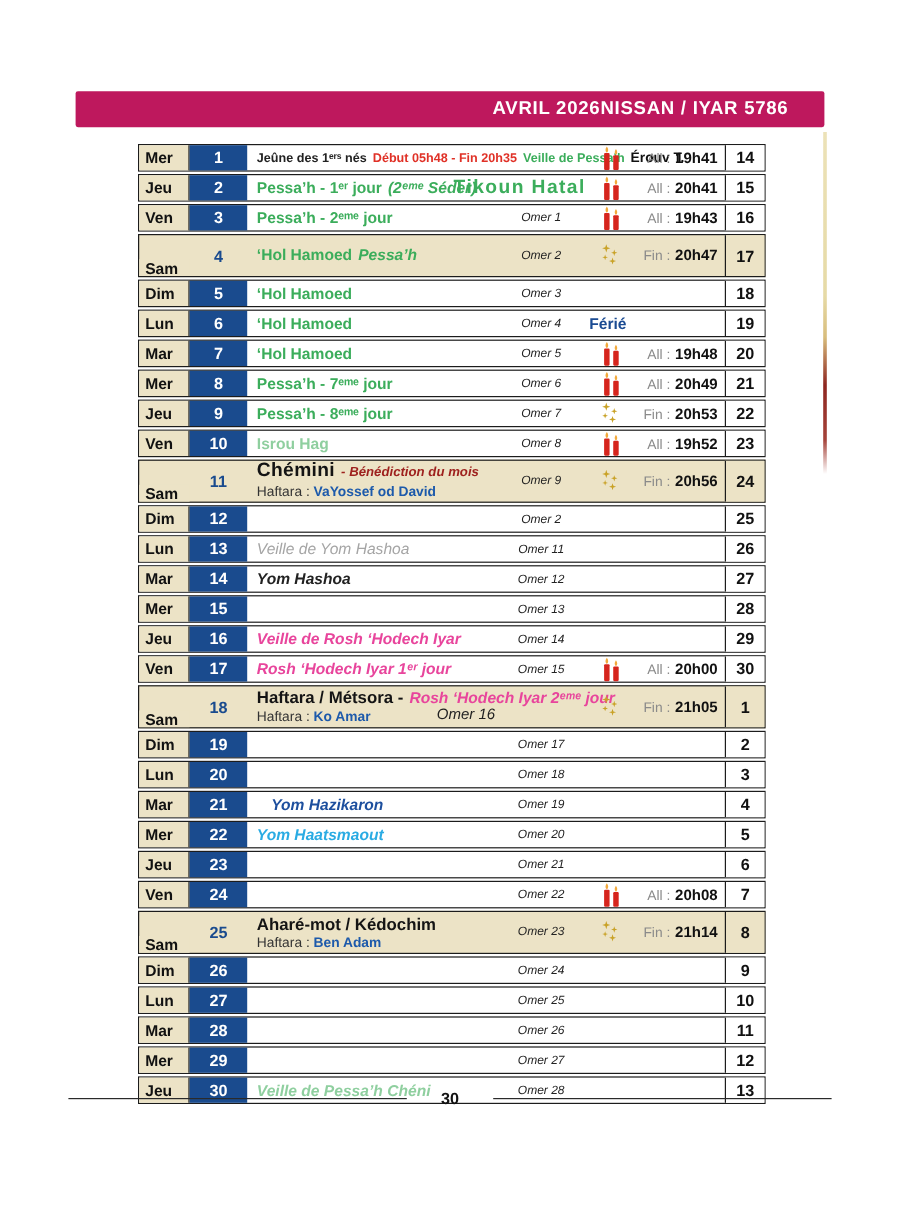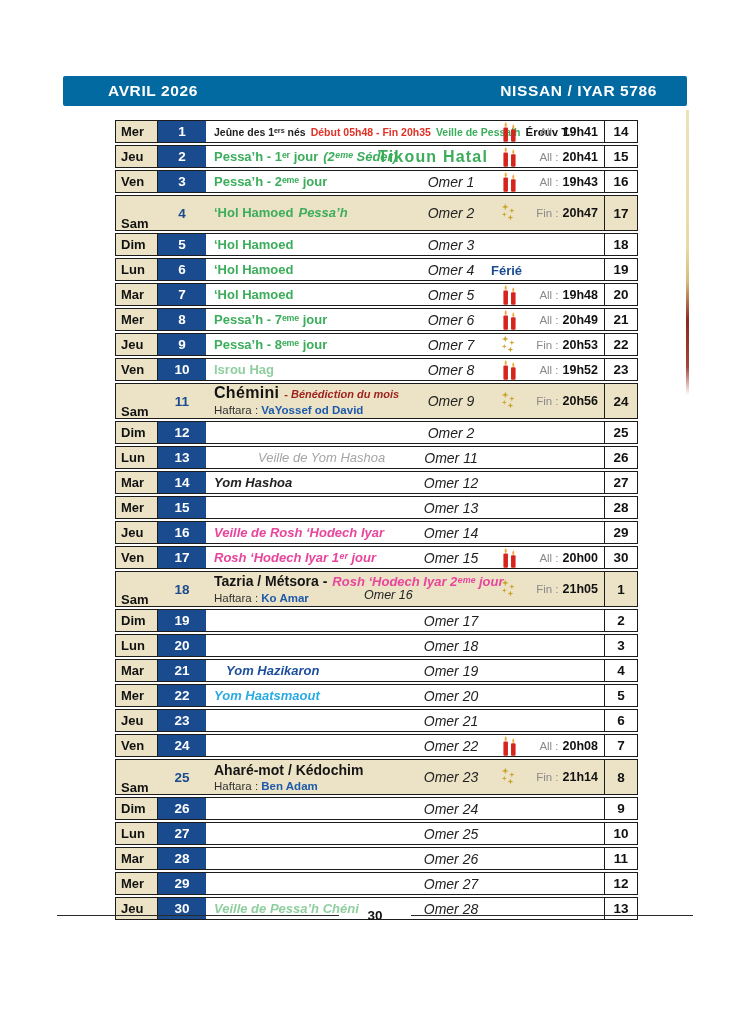--- a/index.html
+++ b/index.html
@@ -1,22 +1,22 @@
 <!DOCTYPE html>
 <html><head>
 <meta charset="utf-8">
 <style>
   * { margin:0; padding:0; box-sizing:border-box; }
   html,body { background:#fff; }
   body { width:750px; height:1024px; position:relative; font-family:"Liberation Sans","DejaVu Sans",sans-serif; color:#1a1a1a; overflow:hidden; }
   .page { position:absolute; inset:0; background:#fff; }
 
   
-  .banner { position:absolute; left:63px; top:76px; width:624px; height:30px; background:#0369a1; border-radius:2px;
-            display:flex; align-items:center; justify-content:space-between; padding:0 30px 0 45px; }
+  .banner { position:absolute; left:63px; top:76px; width:624px; height:30px; background:#be185d; border-radius:2px;
+            display:flex; align-items:center; justify-content:flex-end; padding:0 30px 0 45px; }
   .banner span { color:#fff; font-weight:700; font-size:15.5px; letter-spacing:.6px; }
 
   
   .edge-line { position:absolute; left:686px; top:110px; width:3px; height:285px;
      background:linear-gradient(to bottom,#ece2b8 0%,#e6daa6 48%,#d8bd7c 60%,#8e2620 74%,#a5433a 90%,rgba(165,67,58,0) 100%); }
 
   
   .cal { position:absolute; left:115px; top:120px; width:523px; }
   .row { display:flex; align-items:stretch; height:23px; margin-bottom:2px; border:1.6px solid #1c1c1c; background:#fff; }
   .row.sam { height:36px; background:#ece3c6; }
@@ -39,34 +39,34 @@
   .sm-r  { font-size:10.5px; font-weight:700; color:#e03127; }
   .sm-g  { font-size:10.5px; font-weight:700; color:#3bad5b; }
   .erouv { font-size:11.5px; font-weight:700; color:#111; }
   .g     { font-weight:700; color:#3bad5b; }
   .g-i   { font-weight:700; font-style:italic; color:#3bad5b; }
   .glight   { font-weight:700; color:#8fcf9f; }
   .glight-i { font-style:italic; font-weight:600; color:#8fcf9f; }
   .k-big  { font-size:16px; font-weight:800; color:#141414; letter-spacing:.3px; }
   .dr-i   { font-size:11px; font-weight:700; font-style:italic; color:#9e211e; }
   .k-bold { font-size:14px; font-weight:800; color:#141414; }
-  .gray-i { font-style:italic; color:#a5a5a5; font-weight:500;margin-left:44px; }
+  .gray-i { font-style:italic; color:#a5a5a5; font-weight:500; }
   .k-i    { font-weight:700; font-style:italic; color:#222; }
   .pink-i { font-style:italic; font-weight:600; color:#e8459c; }
   .navy-i { font-weight:800; font-style:italic; color:#1d4f9e;margin-left:12px; }
   .cyan-i { font-weight:800; font-style:italic; color:#2aabe3; }
   .navy-b { font-weight:800; color:#1b4b92; font-size:13px; }
   .sp     { letter-spacing:1.2px; }
 
   .haftara-line { position:relative; line-height:12px; margin-top:2px; white-space:nowrap; }
   .haf-label { font-size:11.5px; color:#333; }
   .haf-name  { font-size:11.5px; font-weight:700; color:#1d5aab; }
 
   .omer { position:absolute; left:185px; top:50%; transform:translateY(-50%); width:120px; text-align:center;
-          font-style:italic; font-size:14px; color:#222; }
+          font-style:italic; font-size:10px; color:#222; }
   .omer2 { position:absolute; left:150px; top:-2px; font-style:italic; font-size:12.5px; font-weight:500; color:#222; }
   .mid  { position:absolute; top:50%; transform:translateY(-50%); }
   .slot-a { left:172px; }
   .slot-b { left:285px; }
 
   .row-icon { position:absolute; left:294px; top:50%; transform:translateY(-50%); width:20px; height:22px; display:flex; align-items:center; }
   .time-group { position:absolute; right:6px; top:50%; transform:translateY(-50%); display:flex; gap:4px; align-items:baseline; white-space:nowrap; }
   .time-label { font-size:11.5px; color:#8a8a8a; font-weight:500; }
   .time-value { font-size:12.5px; font-weight:800; color:#111; }
 
@@ -396,21 +396,21 @@
             <span class="time-value">20h00</span>
           </span>
         </div>
         <div class="cell-right">30</div>
       </div>
       <div class="row sam">
         <div class="cell-dow">Sam</div>
         <div class="cell-num">18</div>
         <div class="cell-main">
           <div class="ev-line">
-            <span class="seg k-bold">Tazria / Métsora -</span>
+            <span class="seg k-bold">Haftara / Métsora -</span>
             <span class="seg pink-i">Rosh ‘Hodech Iyar 2ᵉᵐᵉ jour</span>
           </div>
           <div class="haftara-line"><span class="haf-label">Haftara : </span><span class="haf-name">Ko Amar</span><span class="omer2">Omer 16</span></div>
           <span class="row-icon">
             <svg width="19" height="20" viewBox="0 0 20 20">
     <path d="M5.5 0 L6.364 2.736 L9.1 3.6 L6.364 4.464 L5.5 7.2 L4.636 4.464 L1.9 3.6 L4.636 2.736 Z" fill="#c9a227"></path>
     <path d="M12.5 4.7 L13.172 6.828 L15.3 7.5 L13.172 8.172 L12.5 10.3 L11.828 8.172 L9.7 7.5 L11.828 6.828 Z" fill="#c9a227"></path>
     <path d="M4.5 9 L5.1 10.9 L7 11.5 L5.1 12.1 L4.5 14 L3.9 12.1 L2 11.5 L3.9 10.9 Z" fill="#c9a227"></path>
     <path d="M11 11.700000000000001 L11.744 14.056000000000001 L14.1 14.8 L11.744 15.544 L11 17.900000000000002 L10.256 15.544 L7.9 14.8 L10.256 14.056000000000001 Z" fill="#c9a227"></path>
   </svg>

